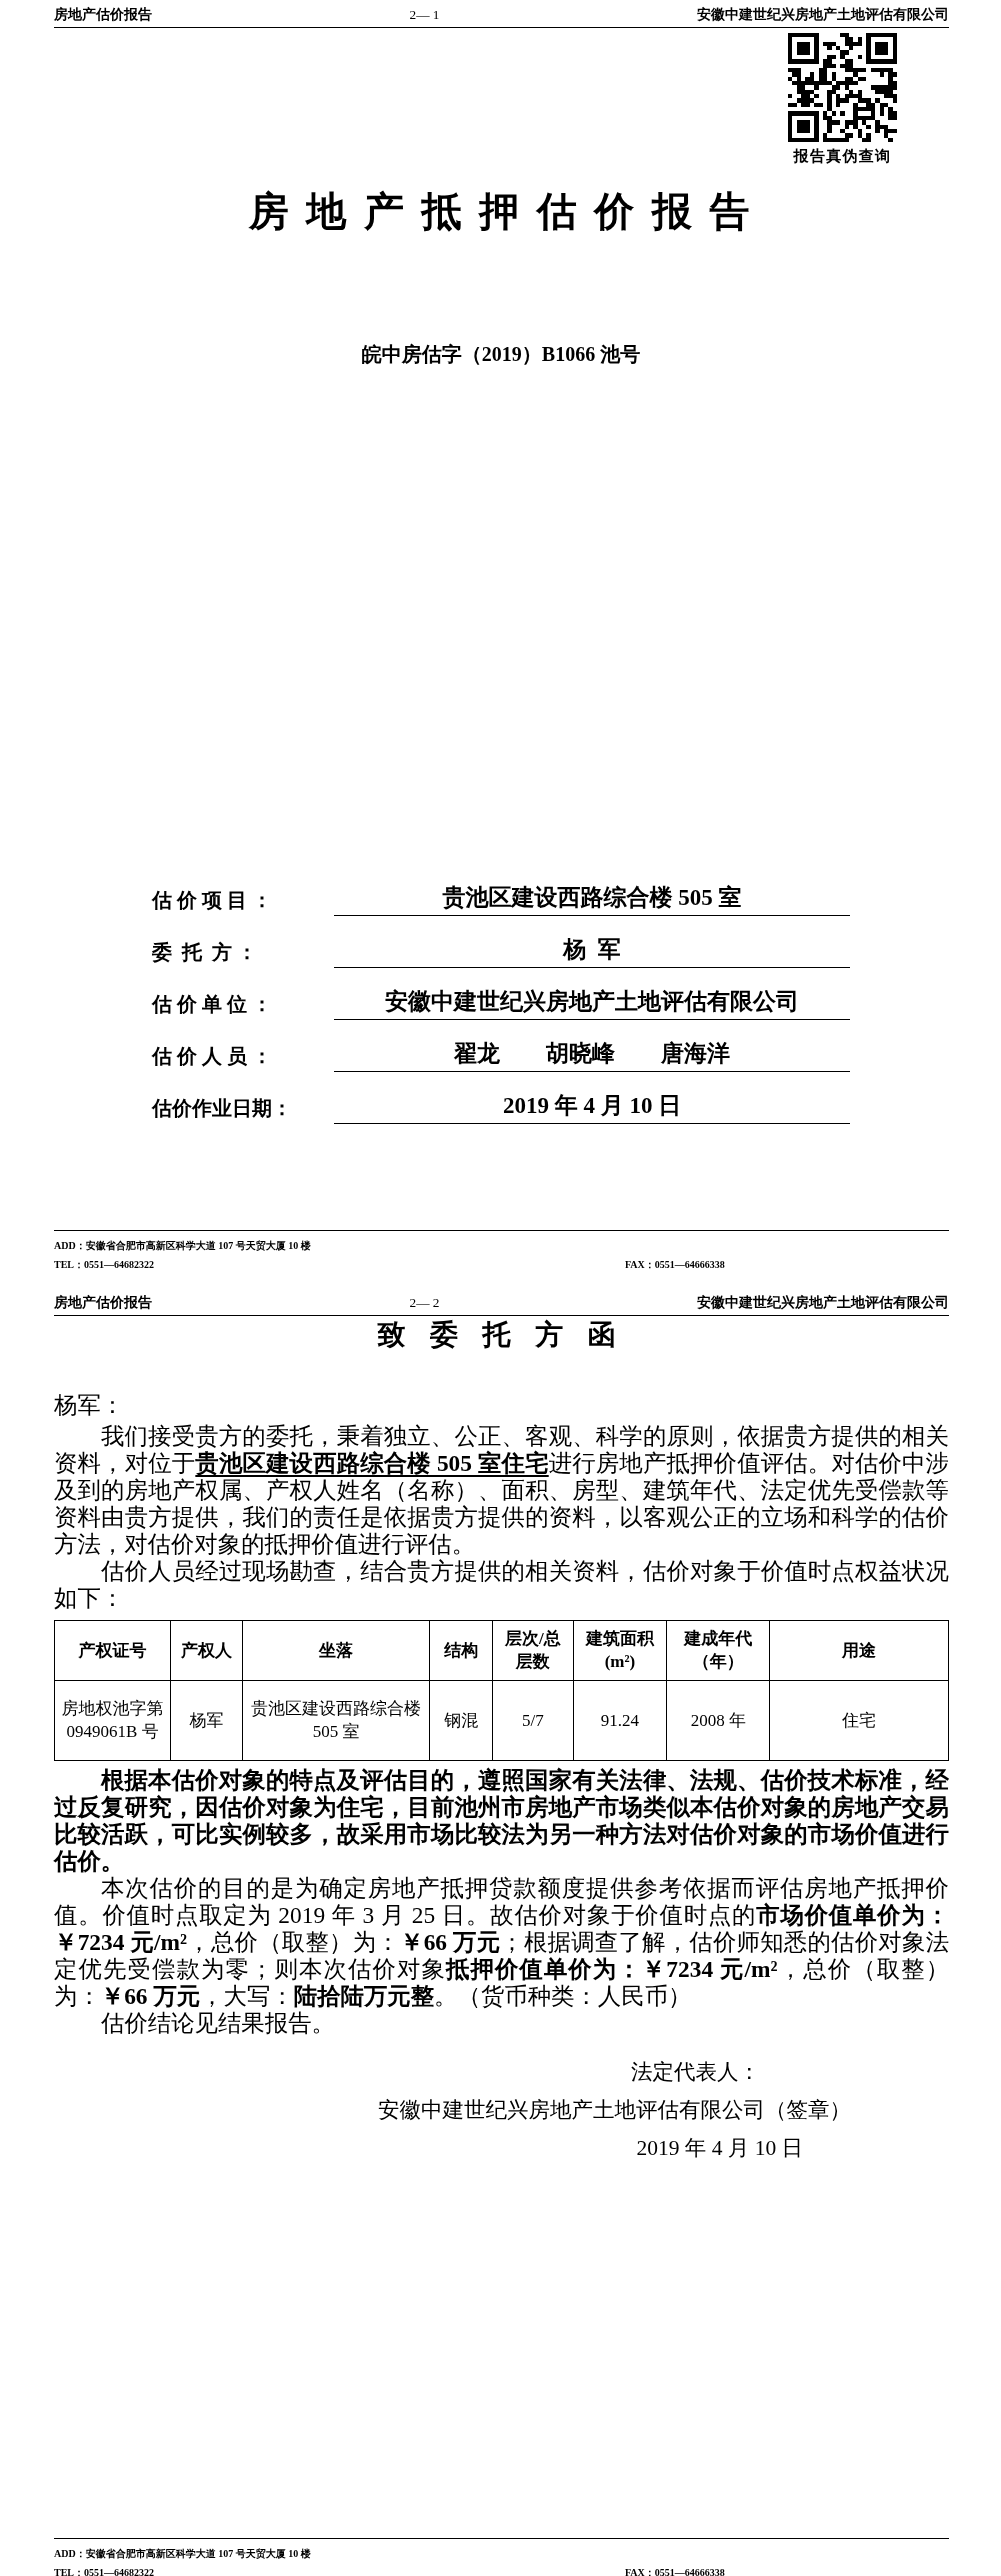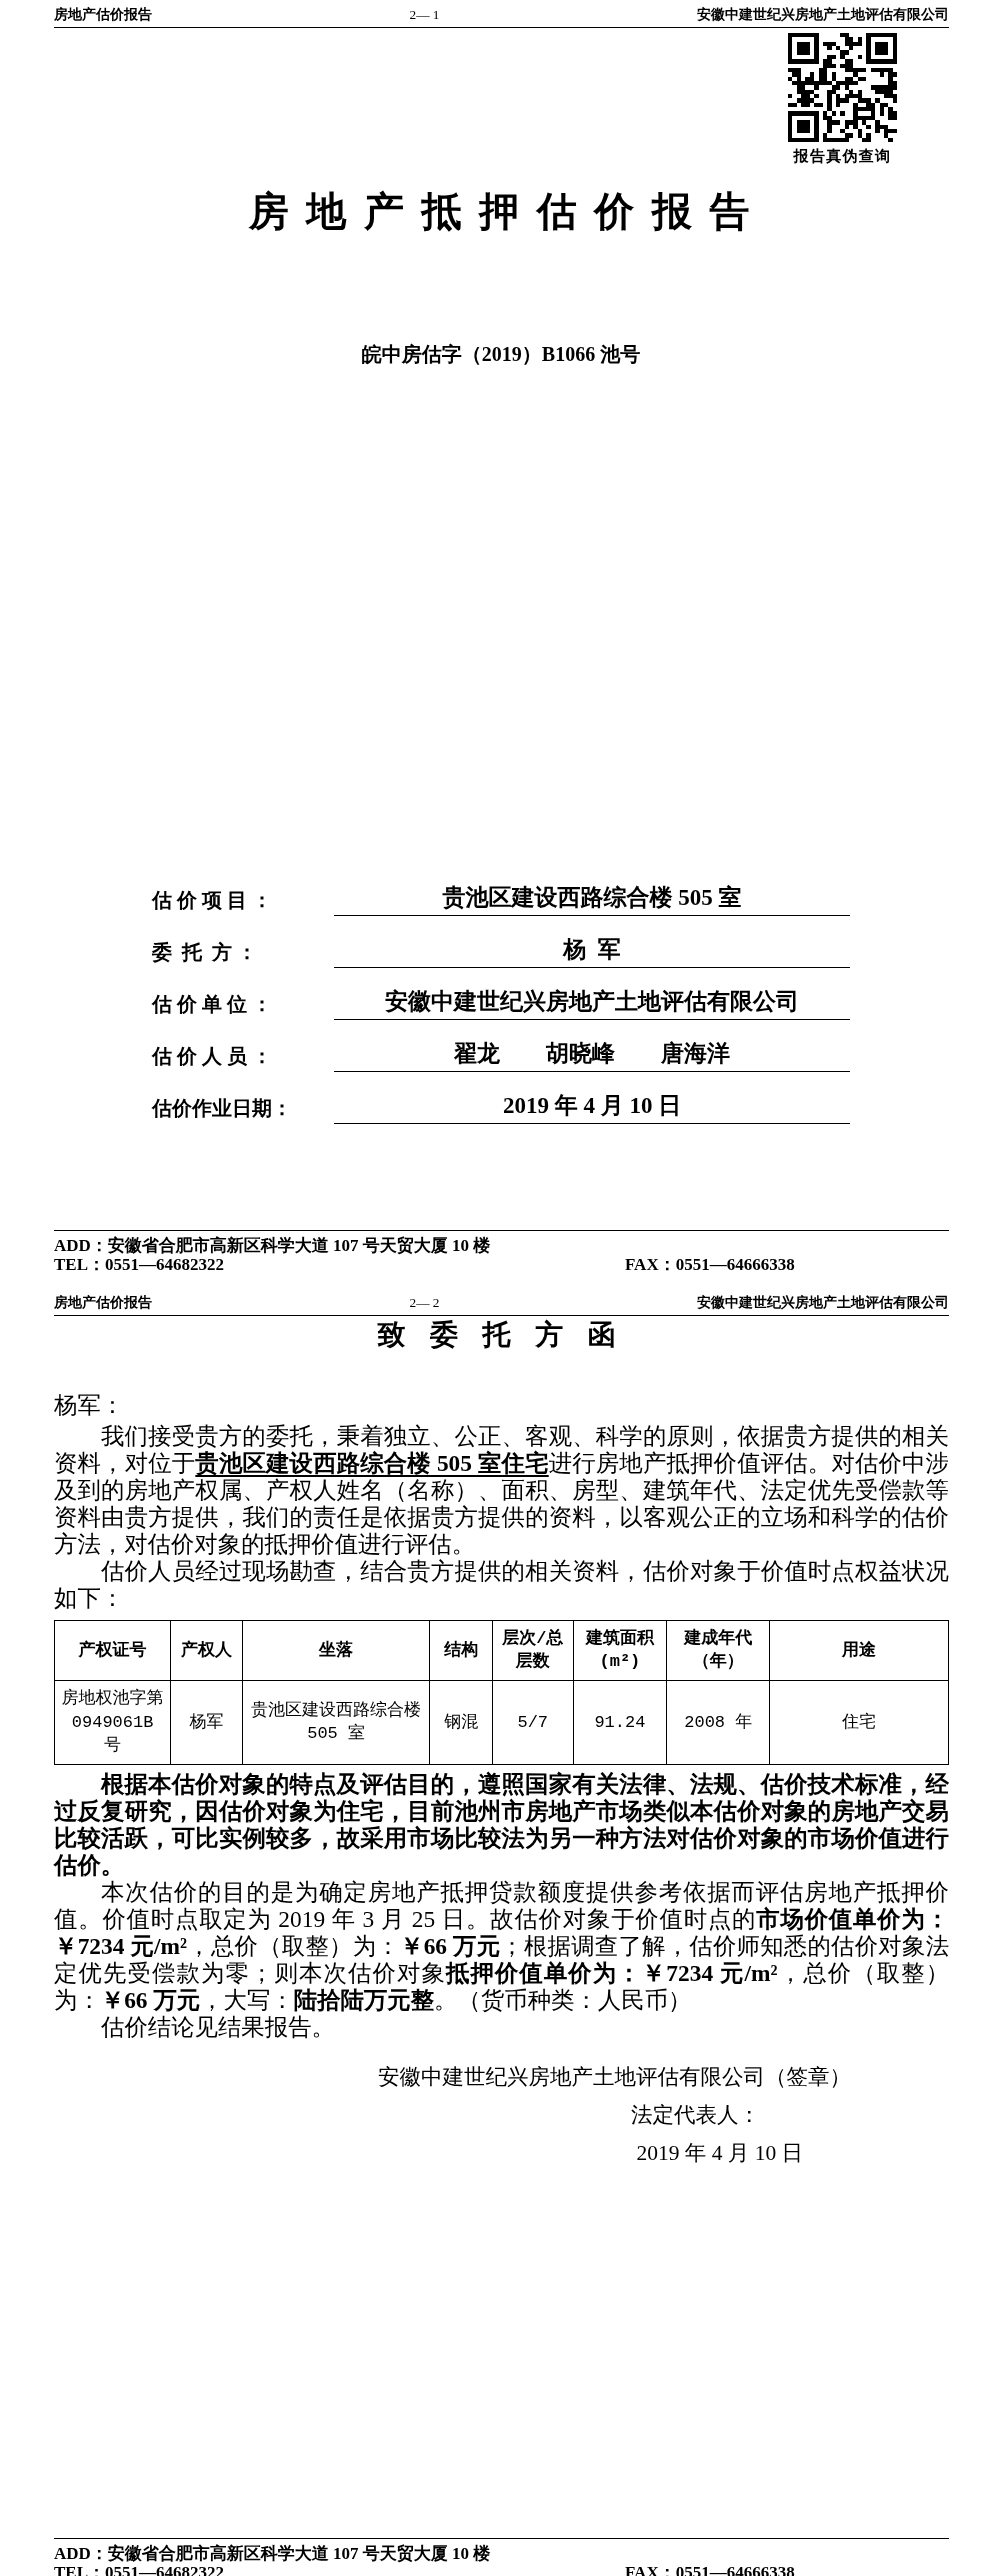--- a/index.html
+++ b/index.html
@@ -33,38 +33,38 @@
   .doc-title{position:absolute;left:0;width:100%;top:184px;text-align:center;
     font-size:40px;font-weight:bold;letter-spacing:3.8px;white-space:pre;}
   .doc-number{position:absolute;left:0;width:100%;top:341px;text-align:center;
     font-size:20px;font-weight:bold;}
   .form{position:absolute;left:152px;top:864px;width:698px;}
   .form-row{display:flex;align-items:flex-end;height:52px;}
   .form-label{font-size:20px;font-weight:bold;white-space:pre;width:182px;flex:none;padding-bottom:2.5px;margin-top:24px;}
   .form-value{flex:1;border-bottom:1.9px solid #000;text-align:center;
     font-size:23px;font-weight:bold;white-space:pre;padding-bottom:2.5px;}
   
-  .ftr{position:absolute;left:54px;width:895px;font-size:17px;font-weight:bold;}
+  .ftr{position:absolute;left:54px;width:895px;font-size:10px;font-weight:bold;}
   .ftr-rule{border-top:1.3px solid #000;height:0;margin-bottom:5px;}
   .ftr-line{line-height:19px;white-space:pre;}
   .ftr-line2{position:relative;line-height:19px;}
   .ftr-fax{position:absolute;left:571px;top:0;white-space:pre;}
   .ftr-p1{top:1230px;}
   .ftr-p2{top:1250px;}
   
   .p2-title{position:absolute;left:0;width:100%;top:28px;text-align:center;
     font-size:28px;font-weight:bold;letter-spacing:8.8px;white-space:pre;}
   .p2-content{position:absolute;left:54px;top:100px;width:895px;}
   .salutation{font-size:23.4px;line-height:35px;}
   .para{font-size:23.4px;line-height:27px;text-align:justify;text-indent:47px;margin:0;}
   .para.spaced{margin-top:1.3px;font-weight:bold;}
   .b{font-weight:bold;}
   .hl{font-weight:bold;text-decoration:underline;text-underline-offset:3.8px;}
   
-  .rights-table{width:100%;border-collapse:collapse;table-layout:fixed;margin:7.6px 0 6.3px 0;font-family:Liberation Mono, monospace;}
+  .rights-table{width:100%;border-collapse:collapse;table-layout:fixed;margin:7.6px 0 6.3px 0;}
   .rights-table th,.rights-table td{
     border:1.3px solid #000;text-align:center;vertical-align:middle;
     font-size:17px;line-height:23.4px;padding:6.3px 3.8px;word-break:break-all;
   }
   .rights-table th{font-weight:bold;height:43px;}
   .rights-table td{height:66px;}
   
   .sig{margin-top:16.4px;font-size:21.5px;}
   .sig-line{text-align:right;line-height:38px;white-space:pre;}
   .sig-company{padding-right:98px;}
@@ -398,22 +398,22 @@
       </tbody>
     </table>
 
     <p class="para spaced">根据本估价对象的特点及评估目的，遵照国家有关法律、法规、估价技术标准，经过反复研究，因估价对象为住宅，目前池州市房地产市场类似本估价对象的房地产交易比较活跃，可比实例较多，故采用市场比较法为另一种方法对估价对象的市场价值进行估价。</p>
 
     <p class="para"><span>本次估价的目的是为确定房地产抵押贷款额度提供参考依据而评估房地产抵押价值。价值时点取定为 2019 年 3 月 25 日。故估价对象于价值时点的</span><span class="b">市场价值</span><span class="b">单价为：</span><span class="b">￥7234 元/m²</span><span>，总价（取整）为：</span><span class="b">￥66 万元</span><span>；根据调查了解，估价师知悉的估价对象法定优先受偿款为零；则本次估价对象</span><span class="b">抵押价值</span><span class="b">单价为：</span><span class="b">￥7234 元/m²</span><span>，总价（取整）为：</span><span class="b">￥66 万元</span><span>，大写：</span><span class="b">陆拾陆万元整</span><span>。（货币种类：人民币）</span></p>
 
     <p class="para">估价结论见结果报告。</p>
 
     <div class="sig">
+      <div class="sig-line sig-rep">法定代表人：</div>
       <div class="sig-line sig-company">安徽中建世纪兴房地产土地评估有限公司（签章）</div>
-      <div class="sig-line sig-rep">法定代表人：</div>
       <div class="sig-line sig-date">2019 年 4 月 10 日</div>
     </div>
   </div>
 
   <div class="ftr ftr-p2">
     <div class="ftr-rule"></div>
     <div class="ftr-line">ADD：安徽省合肥市高新区科学大道 107 号天贸大厦 10 楼</div>
     <div class="ftr-line2">
       <span>TEL：0551—64682322</span>
       <span class="ftr-fax">FAX：0551—64666338</span>

